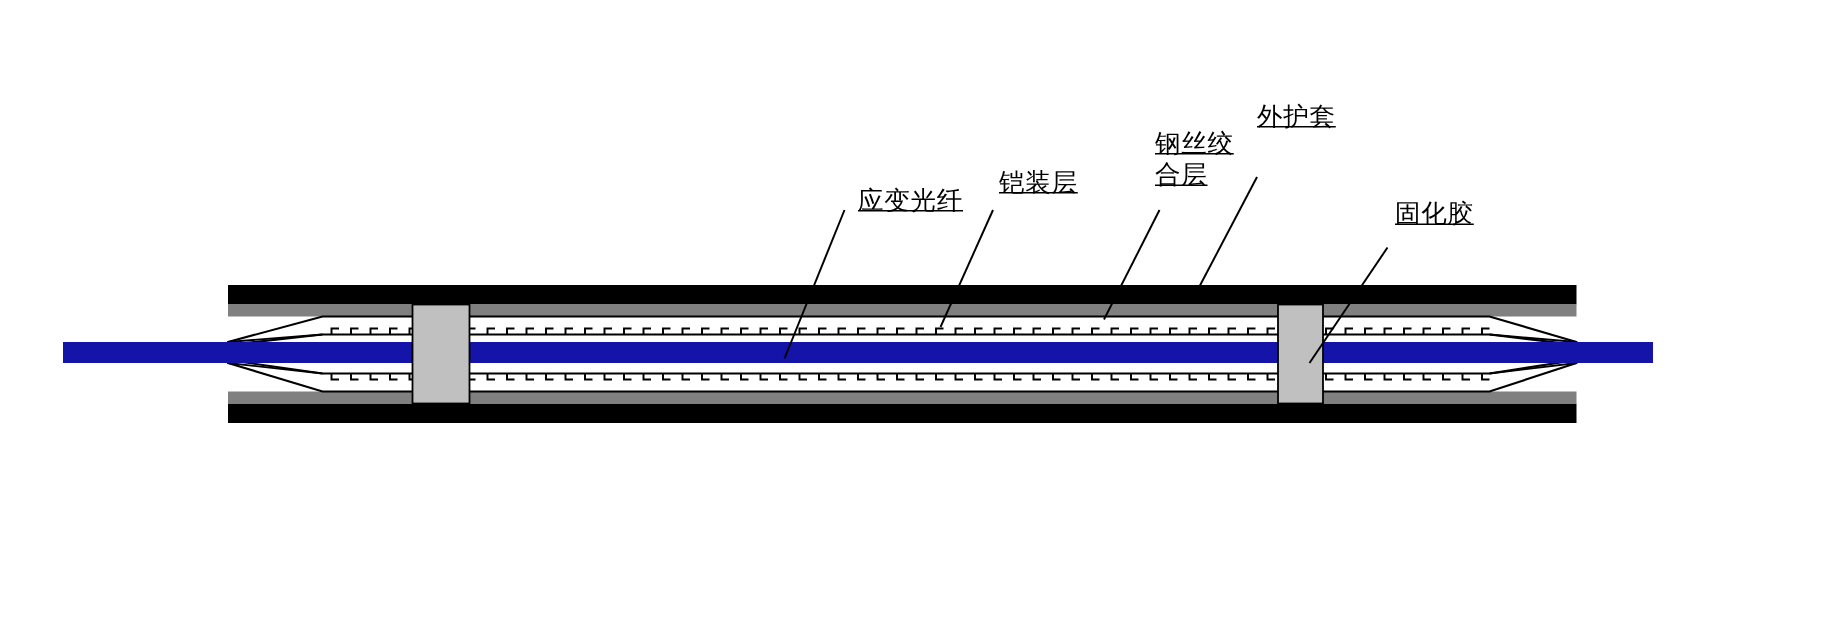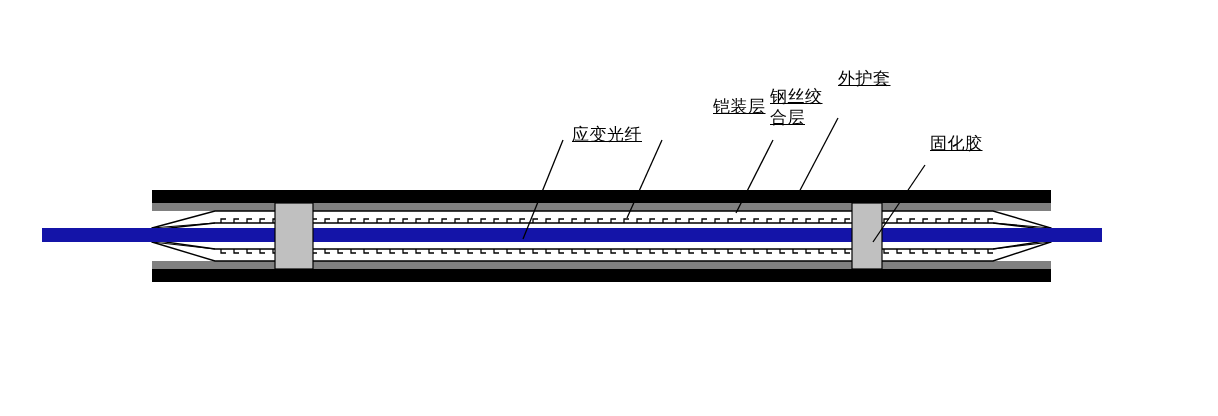--- a/index.html
+++ b/index.html
@@ -190,18 +190,18 @@
     <g id="leader-group">
         <line x1="563" y1="140" x2="523" y2="239" stroke="#000000" stroke-width="1.3"></line>
         <line x1="662" y1="140" x2="627" y2="218" stroke="#000000" stroke-width="1.3"></line>
         <line x1="773" y1="140" x2="736" y2="213" stroke="#000000" stroke-width="1.3"></line>
         <line x1="838" y1="118" x2="797" y2="196" stroke="#000000" stroke-width="1.3"></line>
         <line x1="925" y1="165" x2="873" y2="242" stroke="#000000" stroke-width="1.3"></line>
       </g>
   </svg>
 
   <div class="cjk-label" id="lbl-0" style="left: 572px; top: 108px; margin-top: 16px;">应变光纤</div>
-  <div class="cjk-label" id="lbl-1" style="left: 666px; top: 96px; margin-left: 47px;">铠装层</div>
+  <div class="cjk-label" id="lbl-1" style="left: 666px; top: 112px;">铠装层</div>
   <div class="cjk-label" id="lbl-2" style="left: 770px; top: 86px;">钢丝绞
 合层</div>
   <div class="cjk-label" id="lbl-3" style="left: 838px; top: 68px;">外护套</div>
   <div class="cjk-label" id="lbl-4" style="left: 930px; top: 133px; text-align: right;">固化胶</div>
 </div>
 
 </body></html>

